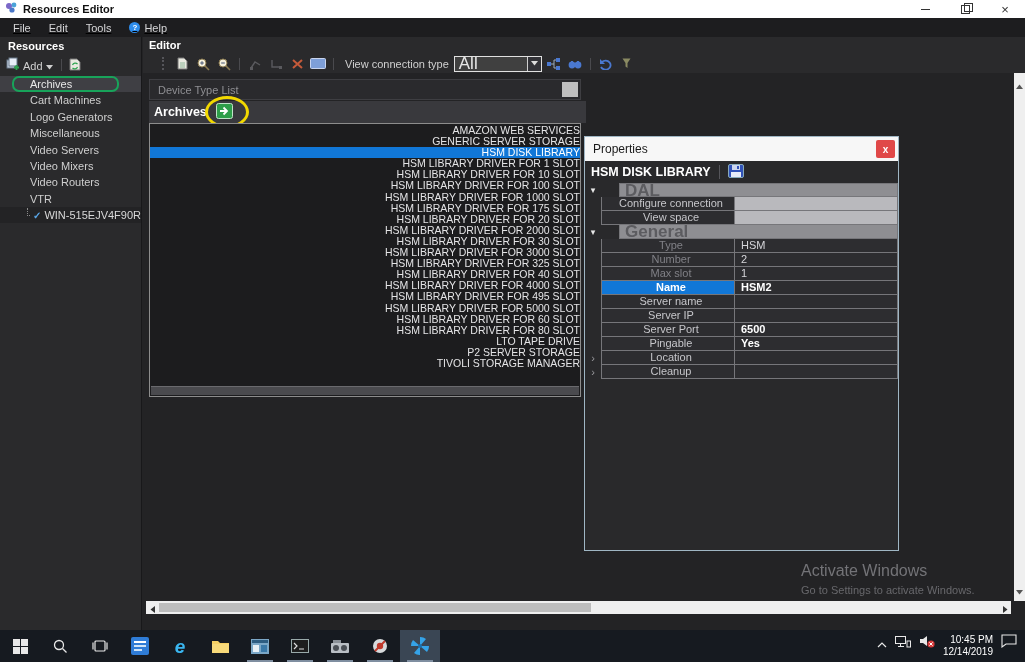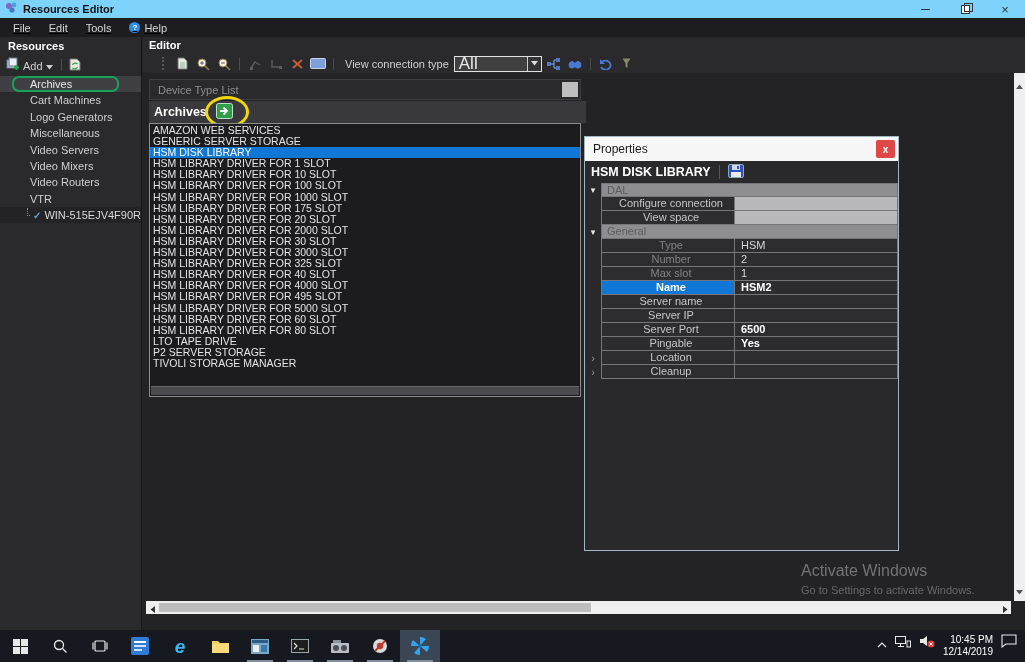--- a/index.html
+++ b/index.html
@@ -1,19 +1,19 @@
 <!DOCTYPE html>
 <html><head>
 <meta charset="utf-8">
 <style>
   html,body{margin:0;padding:0;background:#000;}
   .screen{position:relative;width:1025px;height:662px;background:#232325;overflow:hidden;
           font-family:"Liberation Sans",sans-serif;-webkit-font-smoothing:antialiased;}
   
-  .titlebar{position:absolute;top:0;left:0;right:0;height:18px;background:#7dd3fc;display:flex;align-items:center;padding-left:5px;}
+  .titlebar{position:absolute;top:0;left:0;right:0;height:18px;background:#ffffff;display:flex;align-items:center;padding-left:5px;}
   .titlebar .title{font-size:11px;font-weight:bold;color:#111;margin-left:5px;}
   .win-controls{margin-left:auto;display:flex;height:100%;}
   .wc{width:40px;display:flex;align-items:center;justify-content:center;color:#333;}
   .wc-min i{display:block;width:9px;border-top:1px solid #333;}
   .wc-restore i{display:block;width:7px;height:7px;border:1px solid #333;position:relative;background:#fff;}
   .wc-restore i::before{content:'';position:absolute;top:-3px;left:2px;width:7px;height:7px;border:1px solid #333;}
   .wc-close{font-size:13px;}
   
   .menubar{position:absolute;top:18px;left:0;right:0;height:19px;background:#1d1d1f;display:flex;align-items:center;padding-left:4px;text-decoration:underline;}
   .menu-item{color:#d6d6d8;font-size:11px;padding:2px 9px;display:flex;align-items:center;gap:4px;}
@@ -44,37 +44,37 @@
             font-size:17px;padding-left:4px;box-sizing:border-box;}
   .dd-btn{margin-left:auto;width:13px;height:100%;background:#333338;border-left:1px solid #cfcfcf;display:flex;align-items:center;justify-content:center;}
   
   .canvas{position:absolute;top:36px;left:0;right:0;bottom:0;background:#232325;}
   .device-type-bar{position:absolute;left:6px;top:6px;width:432px;height:21px;background:#2a2a2d;border:1px solid #3e3e42;
                    box-sizing:border-box;display:flex;align-items:center;color:#8f8f93;font-size:11px;padding-left:8px;}
   .dtb-btn{position:absolute;right:2px;top:2px;width:16px;height:15px;background:#bfbfbf;}
   .archives-bar{position:absolute;left:6px;top:28px;width:432px;height:22px;background:#39393d;display:flex;align-items:center;
                 padding-left:5px;color:#fff;font-weight:bold;font-size:12.5px;gap:9px;}
   .yellow-circle{position:absolute;left:56px;top:-5px;width:44px;height:32px;border:3px solid #f2d800;border-radius:50%;pointer-events:none;box-sizing:border-box;}
-  .device-list{position:absolute;left:6px;top:50px;width:432px;height:274px;background:#1c1c1e;border:1px solid #8c8c8c;box-sizing:border-box;padding-top:1px;}
+  .device-list{position:absolute;left:6px;top:50px;width:432px;height:274px;background:#1c1c1e;border:1px solid #8c8c8c;box-sizing:border-box;padding-top:1px;text-align:right;}
   .list-row{height:11.1px;line-height:11.2px;font-size:10.5px;color:#e4e4e6;padding-left:3px;white-space:nowrap;overflow:hidden;}
   .list-row.selected{background:#1177d7;color:#fff;}
   .list-bottom{position:absolute;left:1px;right:1px;bottom:1px;height:8px;background:#4a4a4e;border-top:1px solid #6a6a6e;}
   
   .props{position:absolute;left:441px;top:63px;width:315px;height:415px;background:#29292b;border:1px solid #9fb6c4;box-sizing:border-box;}
   .props-title{height:24px;background:#f7f7f7;display:flex;align-items:center;padding-left:8px;font-size:12px;color:#1a1a1a;}
   .props-close{margin-left:auto;margin-right:3px;width:19px;height:18px;background:#e04848;color:#fff;font-size:10px;font-weight:bold;
                display:flex;align-items:center;justify-content:center;border-radius:2px;}
   .props-name{height:22px;display:flex;align-items:center;padding-left:6px;color:#fff;font-weight:bold;font-size:12.5px;gap:8px;}
   .vsep{width:1px;height:14px;background:#55555a;}
   .pgrid{position:absolute;left:0;top:46px;right:0;}
   .prow{display:flex;height:14px;box-sizing:border-box;}
   .pgut{width:16px;display:flex;align-items:center;justify-content:center;font-size:9px;color:#e8e8e8;flex:none;}
   .pgut.col{color:#9a9a9e;font-size:11px;line-height:10px;}
-  .psec{flex:1;background:#8e8e92;color:#5c5c60;font-weight:normal;font-size:11px;line-height:13px;padding-left:5px;
-        border:1px solid #76767a;border-top:none;box-sizing:border-box;}
+  .psec{flex:1;background:#8e8e92;color:#5c5c60;font-weight:bold;font-size:17px;line-height:13px;padding-left:5px;
+        border:1px solid #76767a;border-top:none;box-sizing:border-box;margin-left:18px;}
   .prow.first .psec{border-top:1px solid #76767a;}
   .plabel{width:134px;flex:none;background:#2d2d30;color:#c6c6ca;font-size:11px;line-height:13px;padding-left:6px;box-sizing:border-box;
           border-left:1px solid #76767a;border-right:1px solid #76767a;border-bottom:1px solid #76767a;white-space:nowrap;overflow:hidden;text-align:center;}
   .plabel.dim{color:#808086;}
   .plabel.sel{background:#1177d7;color:#fff;font-weight:bold;}
   .pvalue{flex:1;background:#2d2d30;color:#d6d6da;font-size:11px;line-height:13px;padding-left:6px;box-sizing:border-box;
           border-right:1px solid #76767a;border-bottom:1px solid #76767a;}
   .pvalue.bold{color:#fff;font-weight:bold;}
   .pvalue.light{background:#b9b9bd;}
   

